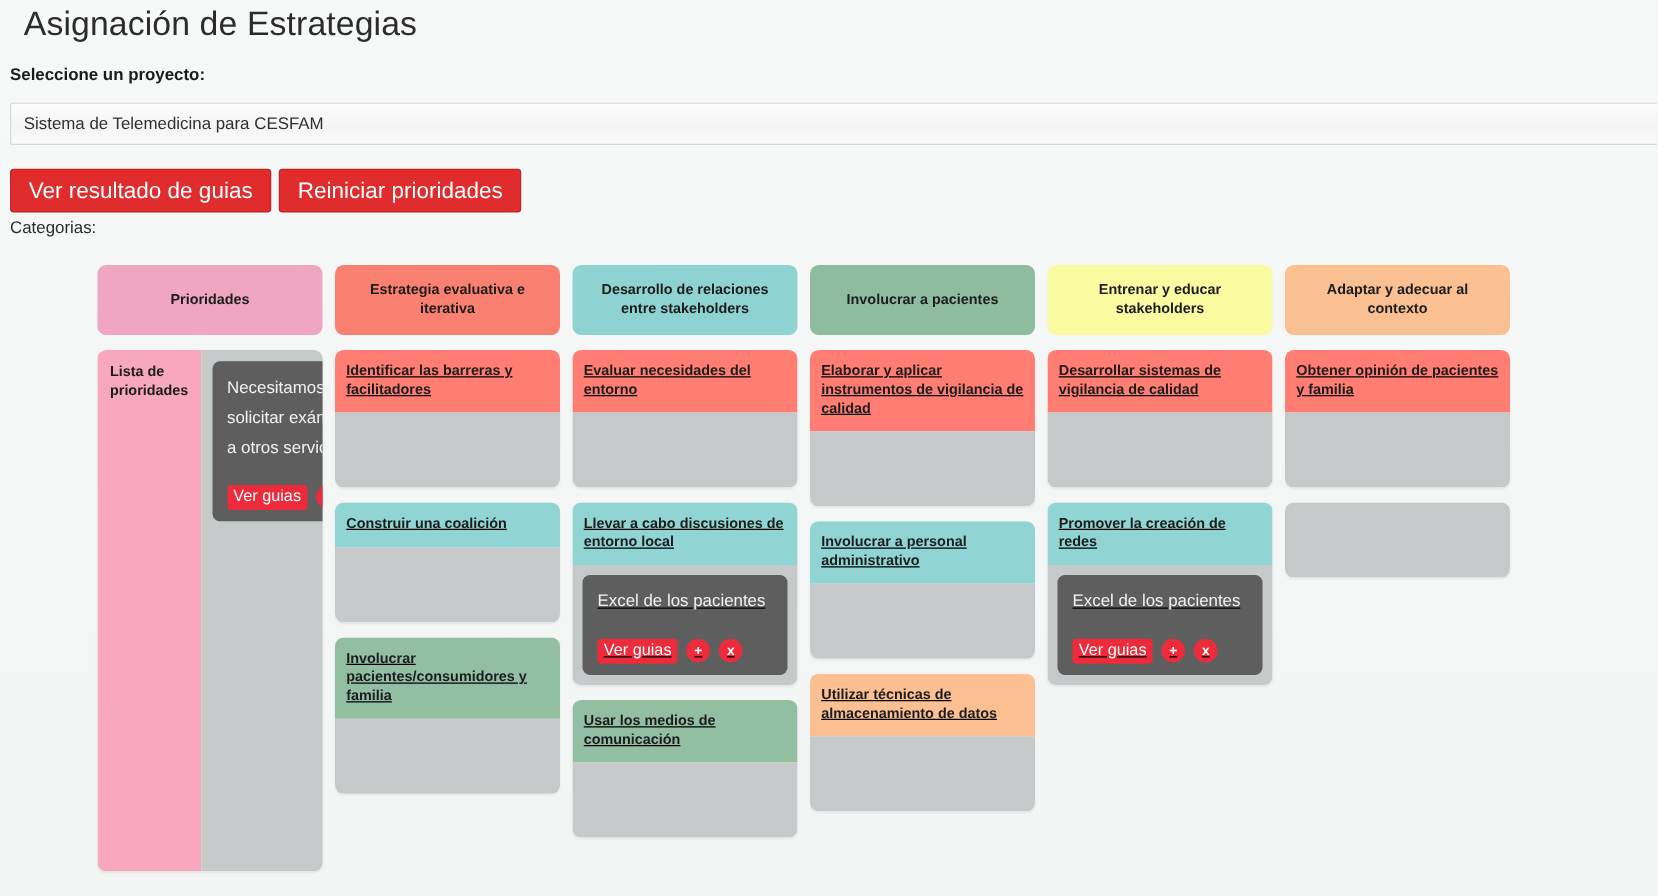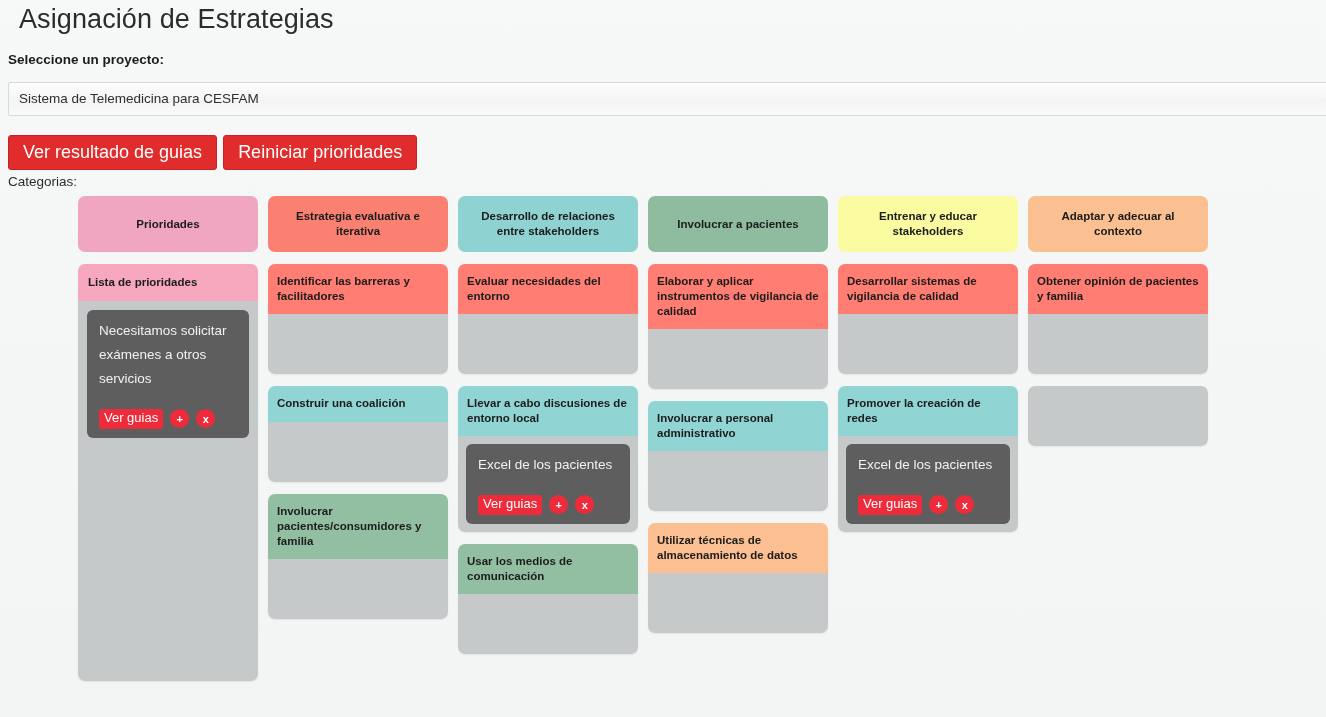--- a/index.html
+++ b/index.html
@@ -70,21 +70,21 @@
   .cats-label {
     position: absolute;
     left: 8px; top: 174px;
     font-size: 13.5px;
     color: #2c2c2c;
   }
 
   
   .board {
     position: absolute;
-    left: 78px; top: 196px;
+    left: 78px; top: 212px;
     width: 1240px;
     display: flex;
     gap: 10px;
   }
   .column {
     width: 180px;
     flex: 0 0 180px;
     display: flex;
     flex-direction: column;
     gap: 12px;
@@ -103,20 +103,21 @@
     box-sizing: border-box;
     line-height: 15px;
   }
   
   .card {
     border-radius: 7px;
     overflow: hidden;
     display: flex;
     flex-direction: column;
     box-shadow: 0 1px 2px rgba(0,0,0,0.07);
+    text-decoration: underline;
   }
   .card-title {
     font-size: 11.5px;
     font-weight: bold;
     color: #1c1c1c;
     padding: 10px 9px 10px 9px;
     line-height: 15px;
     min-height: 36px;
     box-sizing: border-box;
   }
@@ -127,21 +128,20 @@
     box-sizing: border-box;
     display: flex;
     flex-direction: column;
     gap: 8px;
   }
   
   .prio-panel {
     border-radius: 7px;
     overflow: hidden;
     display: flex;
-    flex-direction: column;
     height: 417px;
     box-shadow: 0 1px 2px rgba(0,0,0,0.07);
   }
   .prio-head {
     background: #f7a8bf;
     font-size: 11.5px;
     font-weight: bold;
     color: #1c1c1c;
     padding: 11px 10px;
     line-height: 15px;

